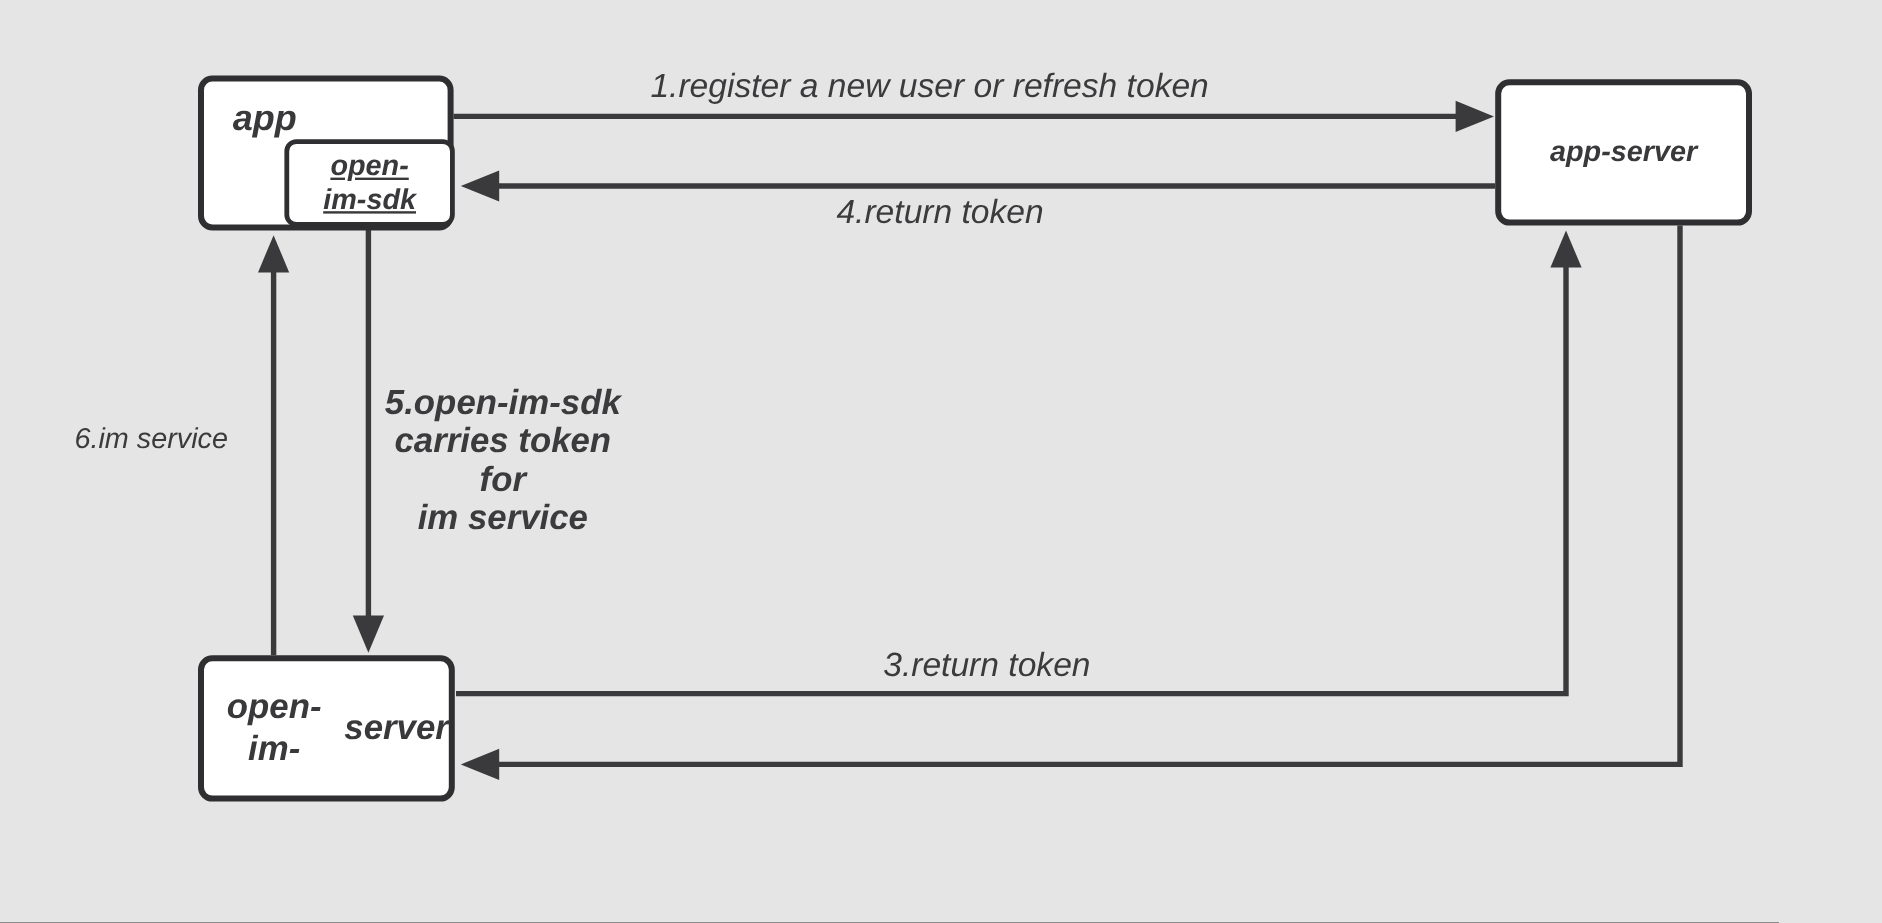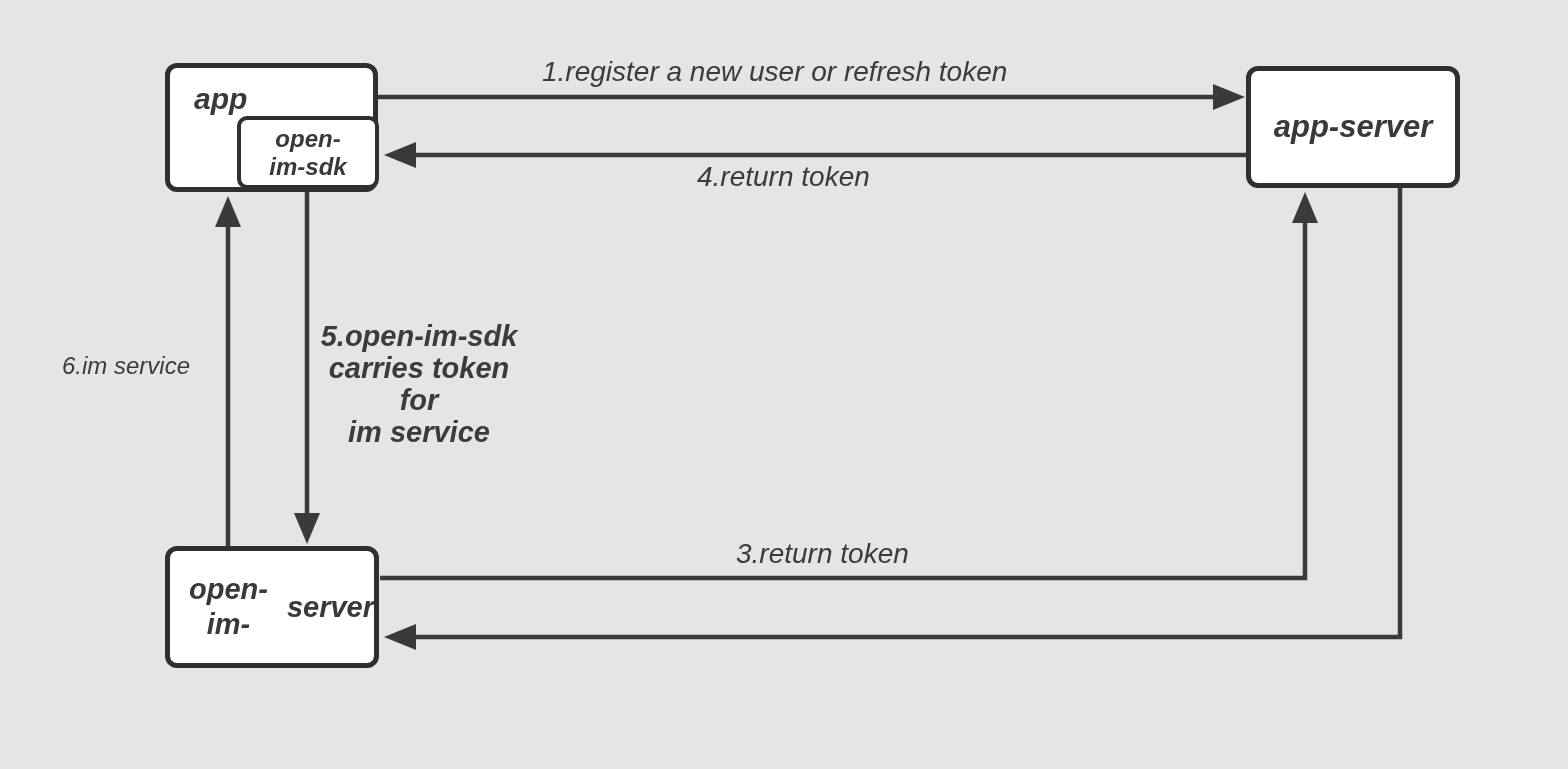--- a/index.html
+++ b/index.html
@@ -25,26 +25,26 @@
     color: #39393b;
     font-style: italic;
     font-weight: bold;
   }
   .node-app { left: 165px; top: 63px; width: 213px; height: 129px; }
   .node-app-label { position: absolute; left: 24px; top: 14px; font-size: 30px; }
   .node-sdk {
     left: 237px; top: 116px; width: 142px; height: 73px;
     border-radius: 10px; border-width: 4px;
     display: flex; flex-direction: column; align-items: center; justify-content: center;
-    font-size: 24px; line-height: 28px; text-align: center;
+    font-size: 24px; line-height: 28px; text-align: center; text-decoration: underline;
   }
   .node-app-server {
     left: 1246px; top: 66px; width: 214px; height: 122px;
     display: flex; align-items: center; justify-content: center;
-    font-size: 31px;
+    font-size: 24px;
   }
   .node-open-im-server {
     left: 165px; top: 546px; width: 214px; height: 122px;
     display: flex; flex-direction: row; align-items: center; justify-content: center;
     font-size: 29px; line-height: 35px; text-align: center;
   }
   .edge-label {
     position: absolute;
     color: #3b3b3d;
     font-style: italic;

